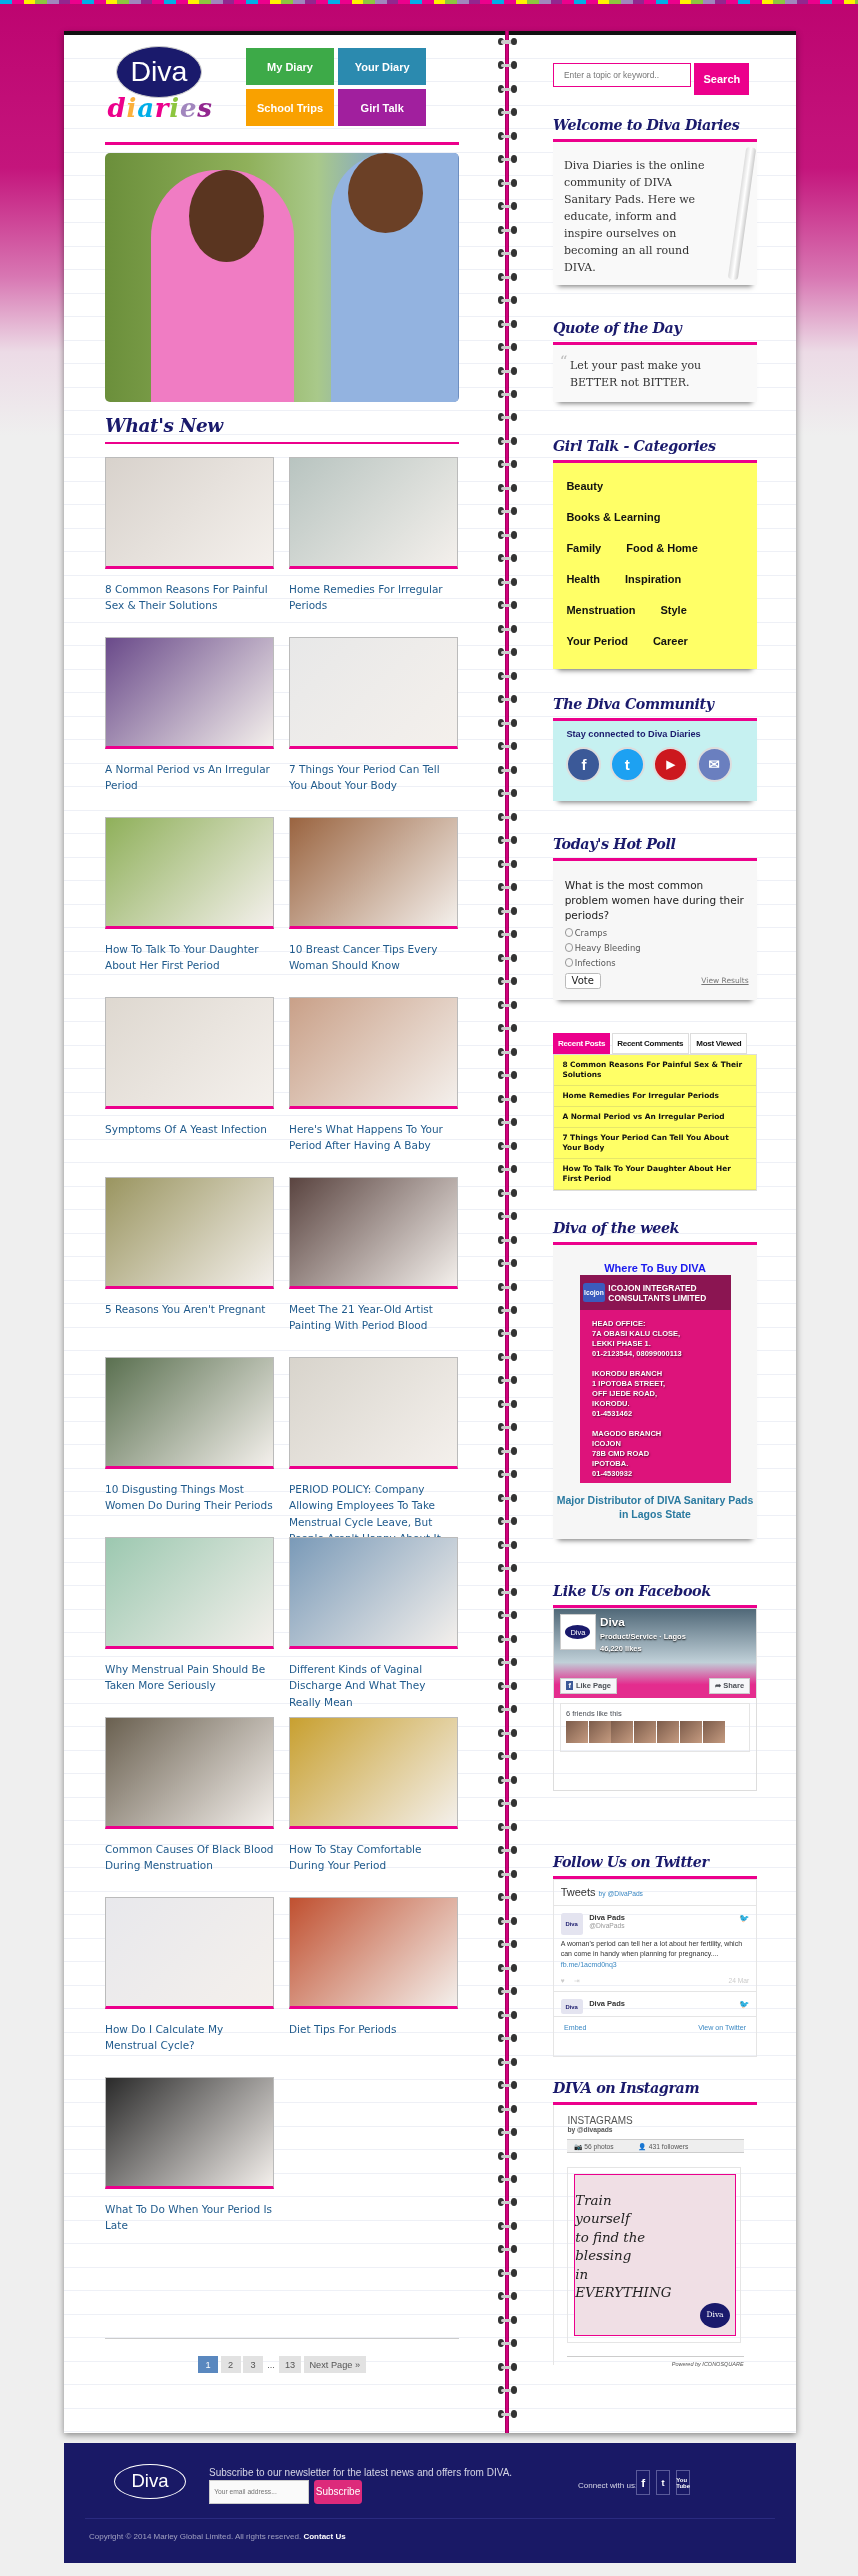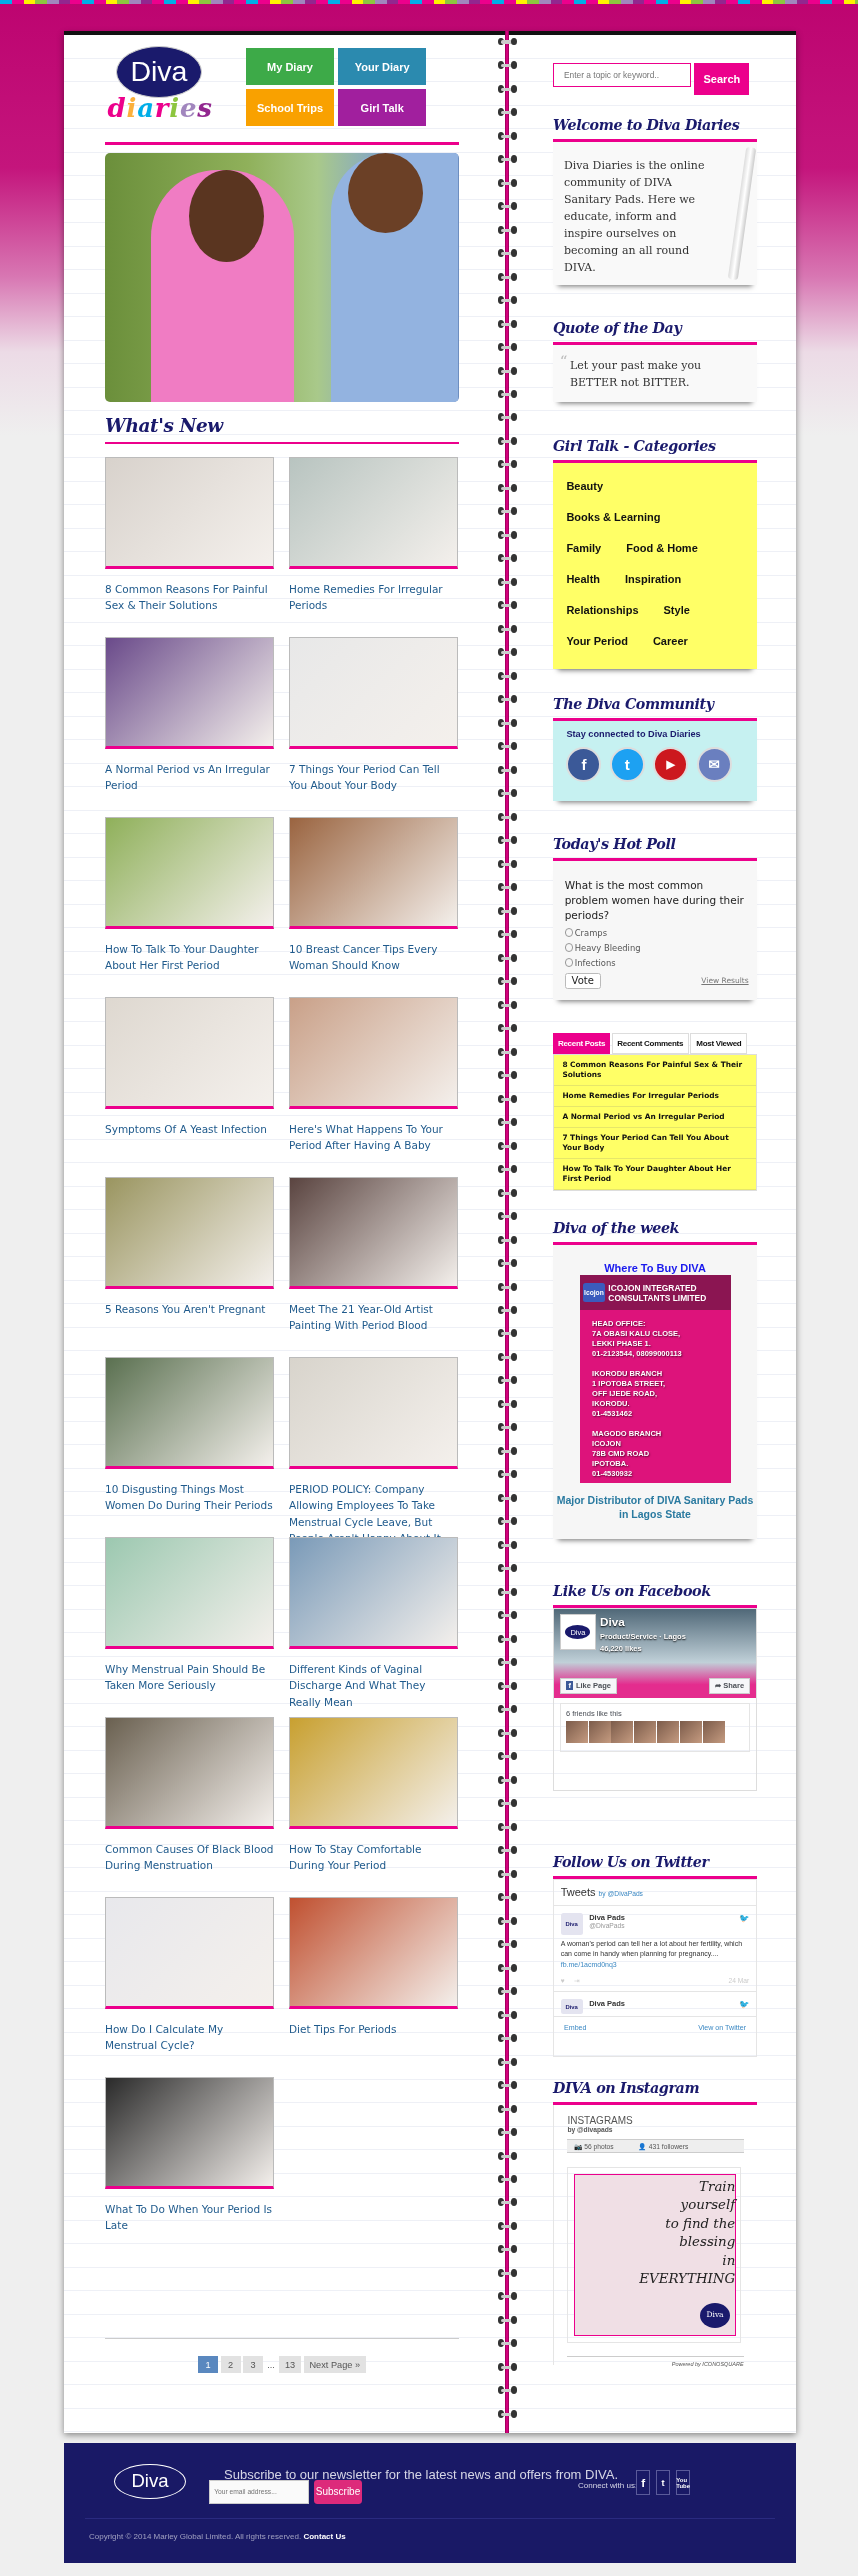--- a/index.html
+++ b/index.html
@@ -100,27 +100,27 @@
 .tw .tx{margin-top:10px;line-height:10.5px;font-size:7px}
 .tw .tx a{color:#3b88c3}
 .tw .meta{display:flex;justify-content:space-between;color:#ccc;font-size:6.7px;margin-top:6.7px}
 .tw .ft{display:flex;justify-content:space-between;padding:6.7px 10px;color:#3b88c3;font-size:7.1px}
 .tw .bird{position:absolute;right:6.7px;top:6.7px;color:#ccc;font-size:8.4px}
 .ig{border-left:0.8px solid #e5e5e5;height:260px;padding:10px 13.4px}
 .ig .t1{font-size:10px;color:#555}
 .ig .t2{font-size:6.7px;color:#555;font-weight:bold}
 .ig .stats{margin-top:6.7px;background:#eee;border-top:0.8px solid #ccc;border-bottom:0.8px solid #ccc;height:14.3px;font-size:6.7px;color:#555;display:flex;gap:25px;padding:2.5px 6.7px}
 .ig .photo{margin-top:13.4px;border:0.8px solid #e5e5e5;padding:5.9px;width:174px}
-.ig .photo .img{width:162px;height:162px;background:#f0dfe5;border:0.8px solid #ec008c;font-family:"DejaVu Serif",serif;font-style:italic;color:#222;text-align:right;padding-top:3px;font-size:13.4px;line-height:18.5px;position:relative}
+.ig .photo .img{width:162px;height:162px;background:#f0dfe5;border:0.8px solid #ec008c;font-family:"DejaVu Serif",serif;font-style:italic;color:#222;text-align:left;padding-top:17px;font-size:13.4px;line-height:18.5px;position:relative}
 .ig .photo .img .dv{position:absolute;right:5px;bottom:6.7px;background:#1a1a6c;color:#fff;font-size:7.5px;border-radius:50%;padding:3.4px 6.7px;font-style:normal}
 .ig .pw{border-top:0.8px solid #ccc;margin-top:13.4px;padding-top:4.2px;text-align:right;font-size:5.5px;color:#555;font-style:italic}
 
 .footer{position:absolute;left:64px;top:2443px;width:732px;height:120px;background:#191966}
 .footer .flogo{position:absolute;left:50px;top:21px;width:72px;height:35px;border:1.7px solid #fff;border-radius:50%;color:#fff;font-size:18.5px;text-align:center;line-height:32px}
-.footer .nl{position:absolute;left:160px;top:23.5px;color:#d6d6e6;font-size:13px}
+.footer .nl{position:absolute;left:145px;top:23.5px;color:#d6d6e6;font-size:10px}
 .footer .email{position:absolute;left:145px;top:37px;width:100px;height:23.5px;background:#fafafa;border:0.8px solid #ccc;font-size:6.7px;color:#999;padding-left:4.2px;font-family:"Liberation Sans",sans-serif}
 .footer .sub{position:absolute;left:250px;top:37px;width:48px;height:23.5px;background:#dd2a7b;color:#fff;border:none;border-radius:3.4px;font-size:10px;font-family:"Liberation Sans",sans-serif}
 .footer .cw{position:absolute;left:514px;top:38px;color:#d6d6e6;font-size:8px}
 .footer .si{position:absolute;top:27px;width:14.3px;height:25px;border:0.8px solid #5a5a9a;color:#fff;display:flex;align-items:center;justify-content:center;font-weight:bold;font-size:11.7px;cursor:pointer;width:14.3px}
 .footer .div{position:absolute;left:21px;top:75px;width:690px;height:0.8px;background:#2a2a80}
 .footer .cp{position:absolute;left:25px;top:89px;color:#a0a0c0;font-size:8px}
 .footer .cp a{color:#fff;font-weight:bold;cursor:pointer}
 </style>
 </head>
 <body>
@@ -588,21 +588,21 @@
         </div>
         <div class="row">
           <a>Family</a>
           <a style="margin-left: 0px;">Food &amp; Home</a>
         </div>
         <div class="row">
           <a>Health</a>
           <a style="margin-left: 0px;">Inspiration</a>
         </div>
         <div class="row">
-          <a>Relationships</a>
+          <a>Menstruation</a>
           <a style="margin-left: 0px;">Style</a>
         </div>
         <div class="row">
           <a>Your Period</a>
           <a style="margin-left: 0px;">Career</a>
         </div>
       </div>
   </div>
 
   <div class="widget" style="top:665px">

